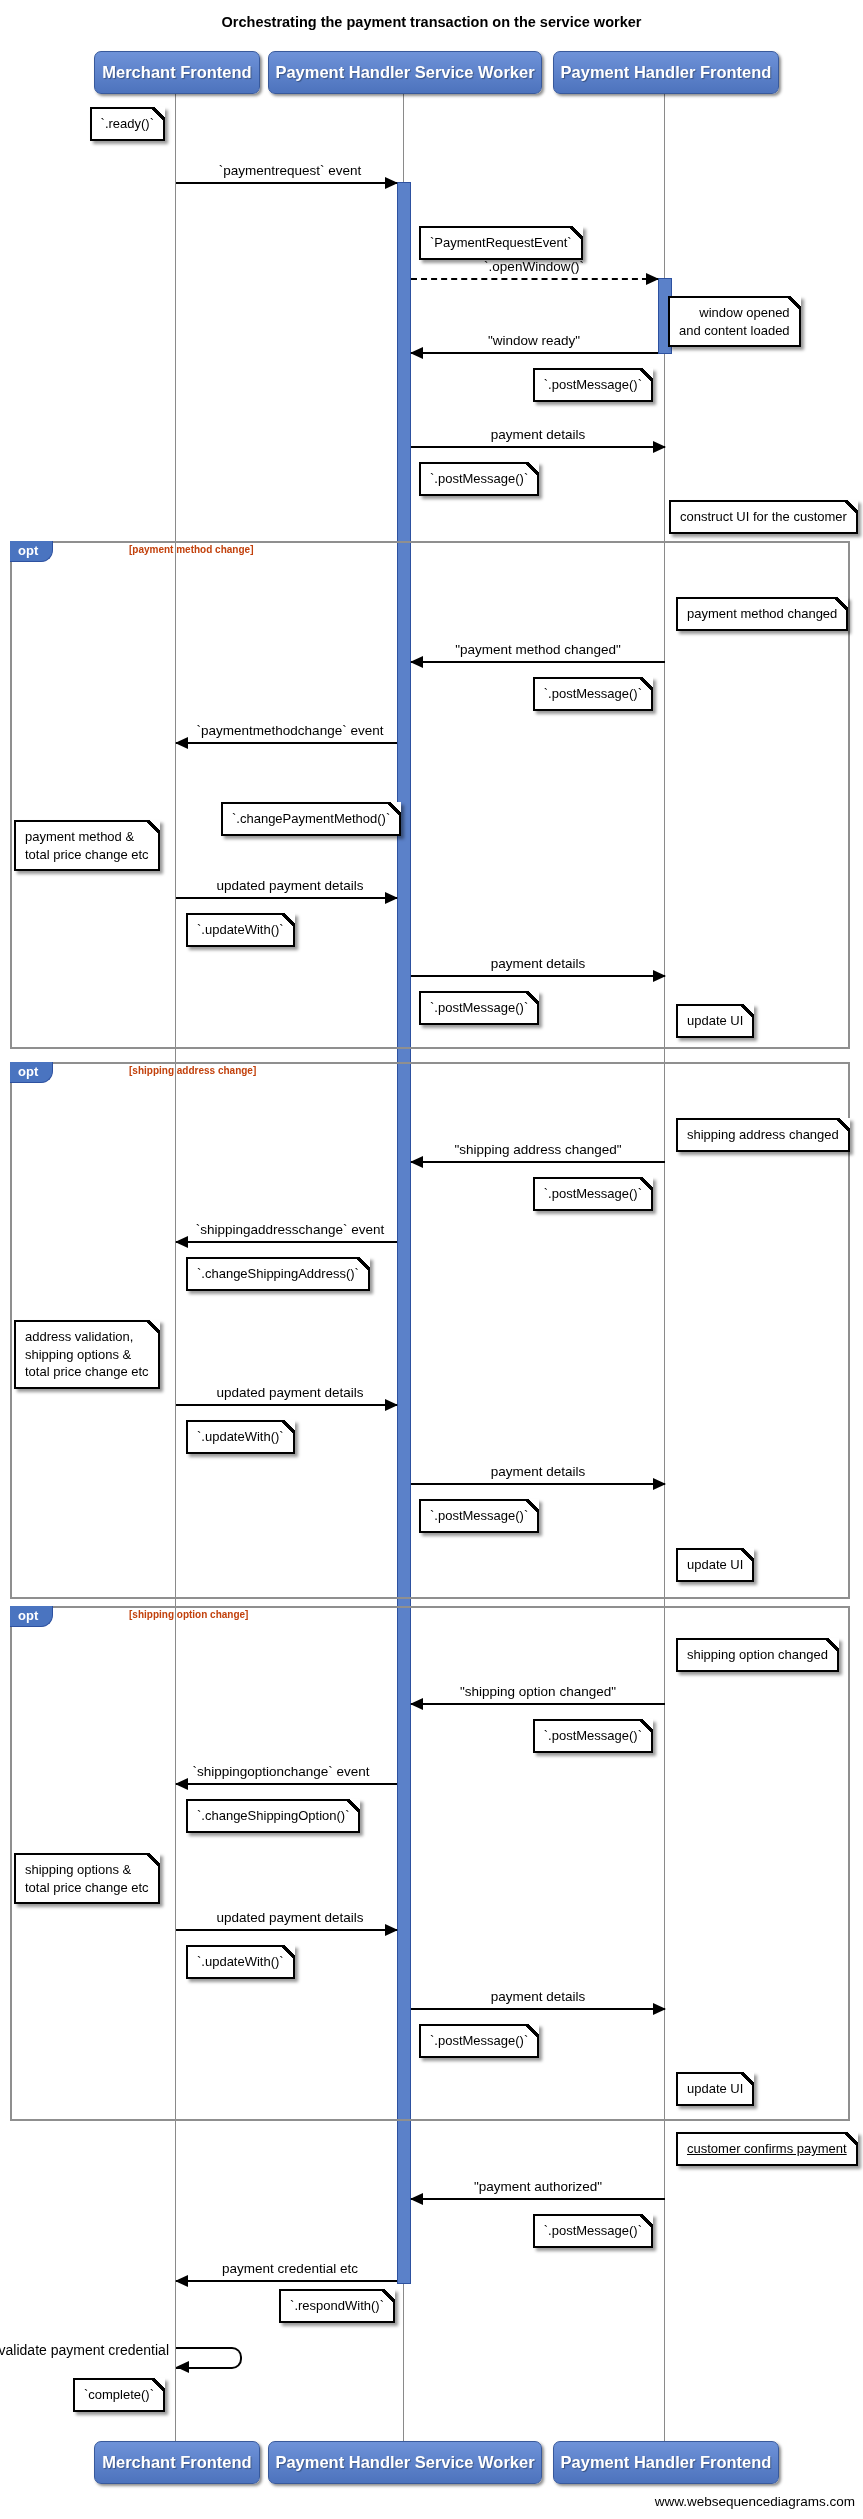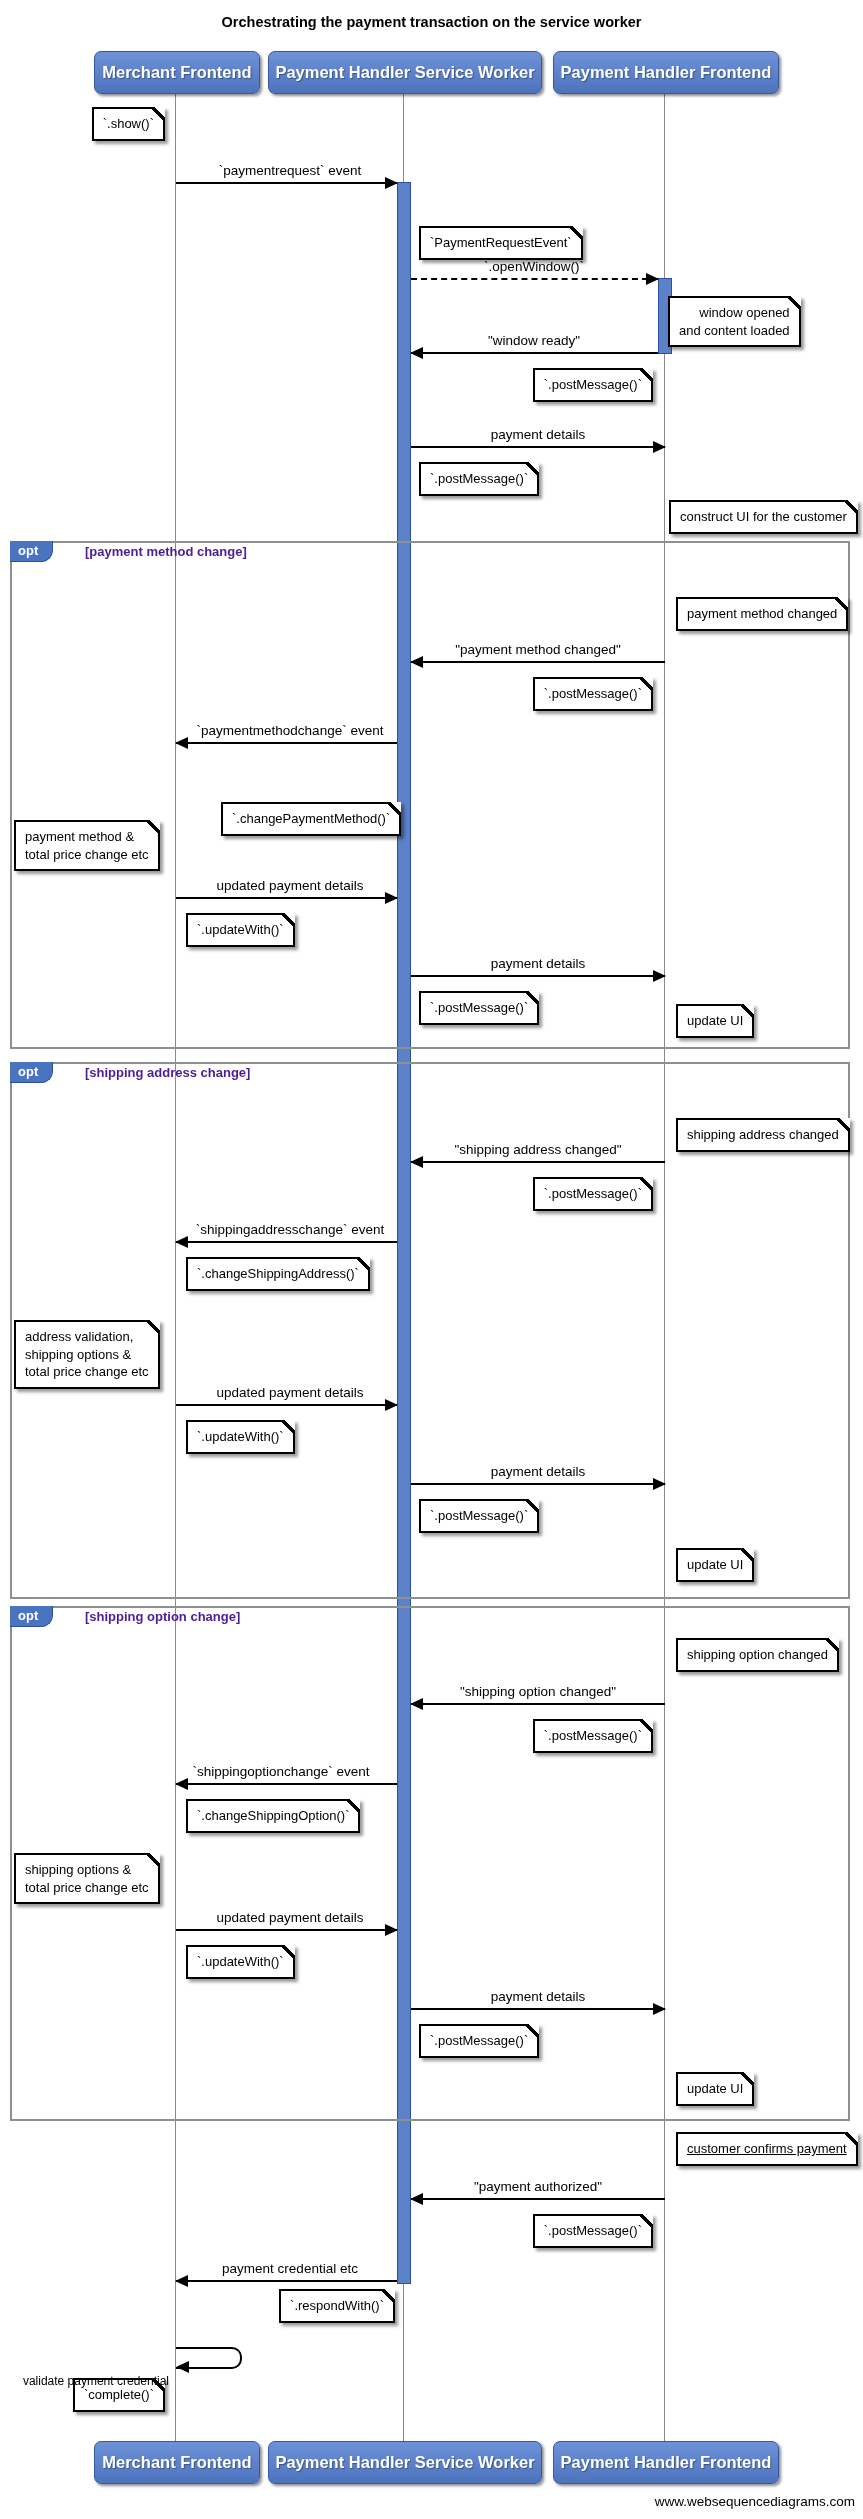--- a/index.html
+++ b/index.html
@@ -15,35 +15,35 @@
     color:#fff;font-weight:bold;font-size:16.5px;display:flex;align-items:center;justify-content:center;
     box-shadow:2px 2px 3px rgba(0,0,0,.45);text-shadow:1px 1px 1px rgba(0,0,0,.35);
     z-index:7;white-space:nowrap;}
 
   .activation{position:absolute;width:12px;background:#5b81c9;border:1px solid #2d51a0;z-index:2;}
 
   .fragment{position:absolute;left:10px;width:836px;border:2px solid #8f8f8f;z-index:3;}
   .frag-tag{position:absolute;background:#4a74c0;color:#fff;font-weight:bold;font-size:13px;
     line-height:17px;padding:1px 14px 2px 8px;border-radius:0 0 12px 0;
     border-right:1px solid #2d51a0;border-bottom:1px solid #2d51a0;z-index:4;}
-  .guard{position:absolute;font-size:13px;font-weight:bold;color:#4c1d95;z-index:4;white-space:nowrap;}
+  .guard{position:absolute;font-size:10px;font-weight:bold;color:#c2410c;z-index:4;white-space:nowrap;margin-left:44px;}
 
   .msg{position:absolute;height:0;border-top:2px solid #000;z-index:4;}
   .msg.dashed{border-top-style:dashed;}
   .ah{position:absolute;width:0;height:0;border-top:6px solid transparent;border-bottom:6px solid transparent;}
   .msg>.ah{top:-7px;}
   .ah.r{right:-1px;border-left:13px solid #000;}
   .ah.l{left:-1px;border-right:13px solid #000;}
   .mlabel{position:absolute;transform:translateX(-50%);font-size:13.5px;color:#000;
     white-space:nowrap;z-index:6;}
 
   .selfloop{position:absolute;width:64px;height:18px;border:2px solid #000;border-left:none;
     border-radius:0 10px 10px 0;z-index:4;}
   .self-ah{position:absolute;z-index:5;}
-  .self-label{position:absolute;font-size:12px;white-space:nowrap;z-index:6;margin-top:32px;}
+  .self-label{position:absolute;font-size:14px;white-space:nowrap;z-index:6;}
 
   .note{position:absolute;background:#fff;border:2px solid #000;padding:6px 9px;
     font-size:13px;line-height:1.35;color:#000;white-space:pre-line;
     box-shadow:3px 3px 3px rgba(0,0,0,.4);z-index:5;}
   .note::before{content:"";position:absolute;top:-2px;right:-2px;width:0;height:0;
     border-style:solid;border-width:0 13px 13px 0;border-color:#fff #fff transparent transparent;}
   .note::after{content:"";position:absolute;top:-2px;right:-2px;width:13px;height:13px;
     background:linear-gradient(to bottom left,#fff 0%,#fff 42%,#000 42%,#000 58%,rgba(0,0,0,0) 58%);}
 
   .credit{position:absolute;right:8px;top:2494px;font-size:13.5px;color:#000;z-index:7;}
@@ -165,21 +165,21 @@
 
   <div class="mlabel" style="left:290px;top:2261px;">payment credential etc</div>
   <div class="msg" style="left:176px;top:2280px;width:221px;">
       <div class="ah l"></div>
     </div>
 
   <div class="self-label" style="right:694px;top:2342px;">validate payment credential</div>
   <div class="selfloop" style="left:176px;top:2347px;"></div>
   <div class="ah l self-ah" style="left:176px;top:2361px;"></div>
 
-  <div class="note" style="right:698px;top:107px;">`.show()`</div>
+  <div class="note" style="right:698px;top:107px;">`.ready()`</div>
   <div class="note" style="left:419px;top:200px;margin-top:26px;">`PaymentRequestEvent`</div>
   <div class="note" style="left:668px;top:296px;text-align:right;">window opened
 and content loaded</div>
   <div class="note" style="right:210px;top:368px;">`.postMessage()`</div>
   <div class="note" style="left:419px;top:462px;">`.postMessage()`</div>
   <div class="note" style="left:669px;top:500px;">construct UI for the customer</div>
 
   <div class="note" style="left:676px;top:597px;">payment method changed</div>
   <div class="note" style="right:210px;top:677px;">`.postMessage()`</div>
   <div class="note" style="left:186px;top:802px;margin-left:35px;">`.changePaymentMethod()`</div>

